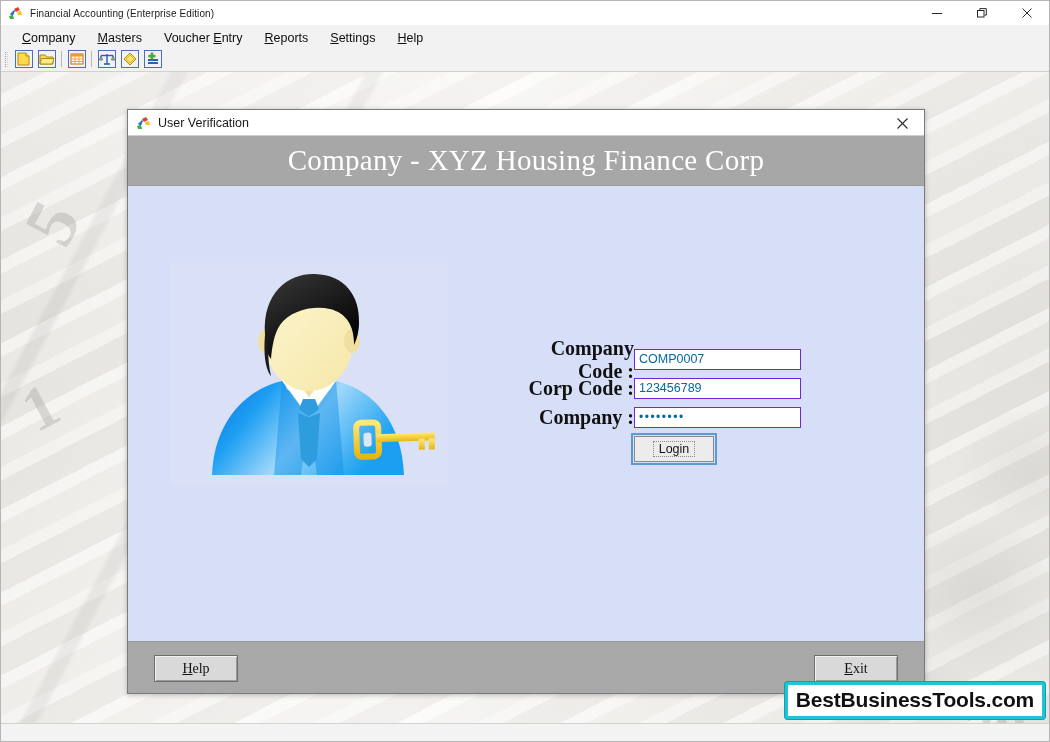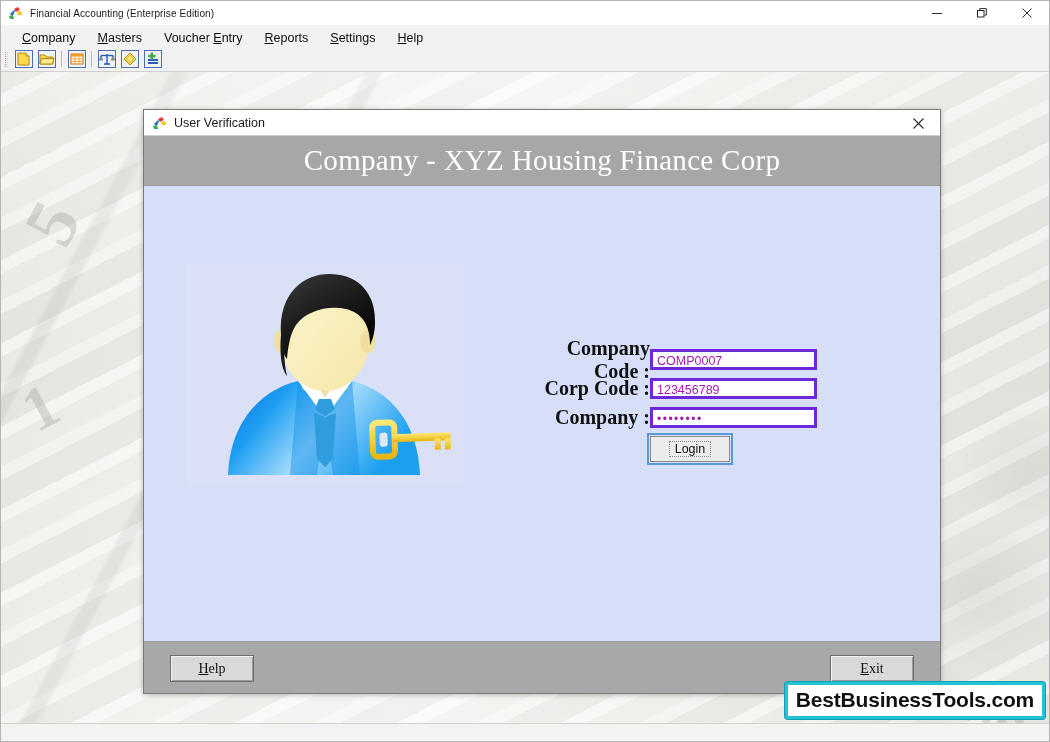--- a/index.html
+++ b/index.html
@@ -134,21 +134,21 @@
     position: absolute;
     font-family: "Liberation Serif", serif;
     color: rgba(140,138,130,.28);
     font-weight: bold;
     transform-origin: center;
   }
 
   
   #dialog {
     position: absolute;
-    left: 142px; top: 37px;
+    left: 126px; top: 37px;
     width: 798px; height: 585px;
     background: #d7dff8;
     border: 1px solid #7a7a7a;
     box-shadow: 0 1px 5px rgba(0,0,0,.25);
     display: flex; flex-direction: column;
   }
   #dialog-title-bar {
     height: 26px;
     background: #ffffff;
     border-bottom: 1px solid #cfcfcf;
@@ -215,24 +215,24 @@
     font-family: "Liberation Serif", serif;
     font-weight: bold;
     font-size: 20px;
     color: #111111;
     text-align: right;
   }
   .form-input {
     width: 167px;
     height: 21px;
     background: #ffffff;
-    border: 3px solid #6d28d9;
+    border: 1px solid #6d28d9;
     font-family: "Liberation Sans", sans-serif;
     font-size: 12.5px;
-    color: #a21caf;
+    color: #0369a1;
     padding: 0 4px;
     line-height: 19px;
     white-space: nowrap;
     overflow: hidden;
   }
   .form-input.pwd {
     letter-spacing: 1.5px;
     font-size: 12px;
   }
   #login-row {

